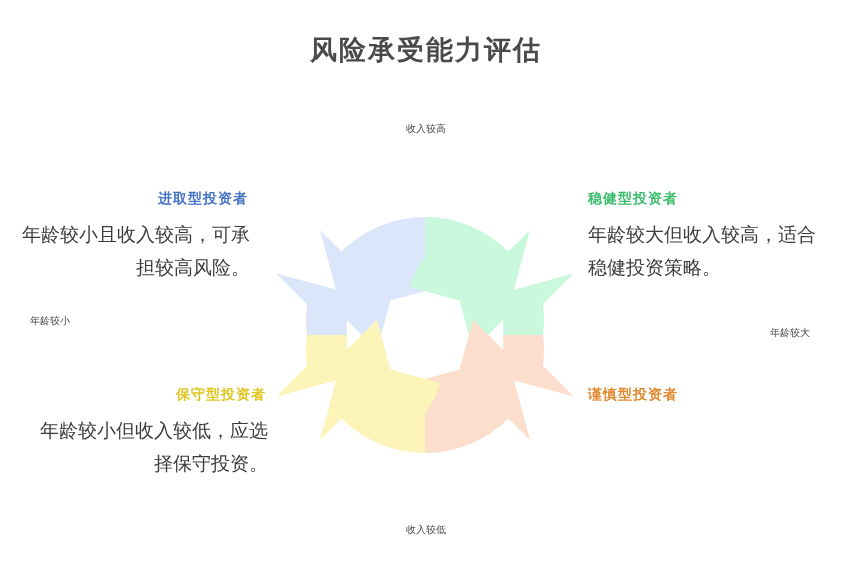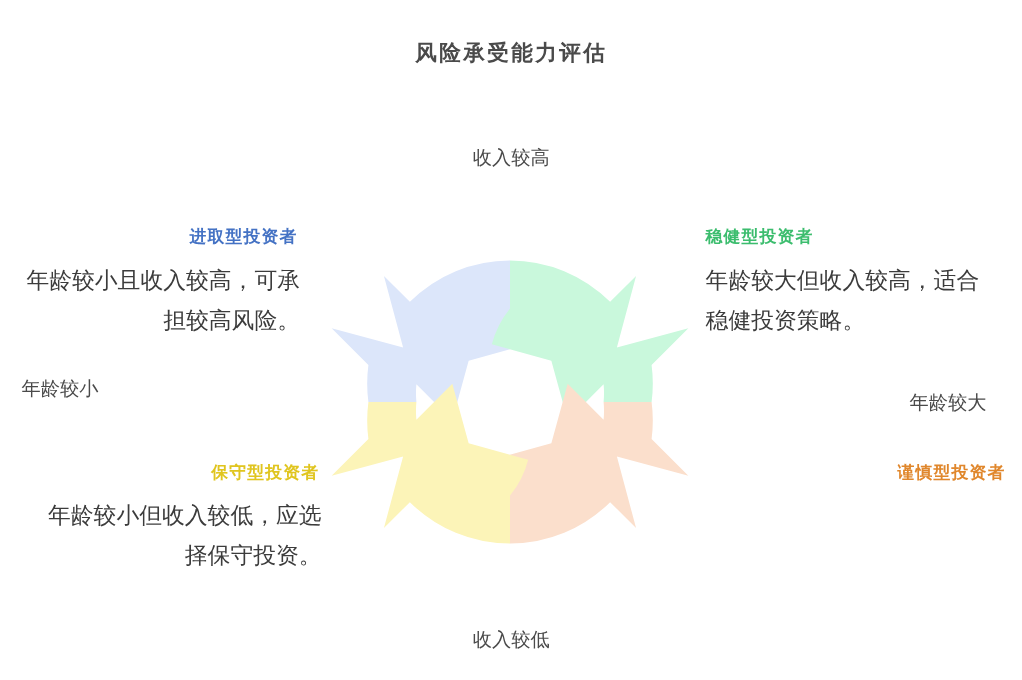--- a/index.html
+++ b/index.html
@@ -23,31 +23,31 @@
     height: 567px;
   }
 
   
   .chart-title {
     position: absolute;
     left: 0;
     top: 32px;
     width: 852px;
     text-align: center;
-    font-size: 18px;
+    font-size: 27px;
     font-weight: bold;
     color: #4a4a4a;
     letter-spacing: 2px;
     font-family: "Liberation Serif", "DejaVu Serif", serif;
   }
 
   
   .axis-label {
     position: absolute;
-    font-size: 16px;
+    font-size: 10px;
     color: #4a4a4a;
     font-family: "Liberation Serif", "DejaVu Serif", serif;
     white-space: nowrap;
   }
   .axis-top {
     left: 0;
     top: 122px;
     width: 852px;
     text-align: center;
   }
@@ -195,16 +195,16 @@
     <div class="quad-heading" style="color: rgb(60, 189, 110);">稳健型投资者</div>
     <div class="quad-desc">年龄较大但收入较高，适合稳健投资策略。</div>
   </div>
 
   <div class="quad quad-bl">
     <div class="quad-heading" style="color: rgb(224, 197, 31);">保守型投资者</div>
     <div class="quad-desc">年龄较小但收入较低，应选择保守投资。</div>
   </div>
 
   <div class="quad quad-br">
-    <div class="quad-heading" style="color: rgb(224, 135, 44); text-align: right;">谨慎型投资者</div>
+    <div class="quad-heading" style="color: rgb(224, 135, 44);">谨慎型投资者</div>
   </div>
 
 </div>
 
 </body></html>

